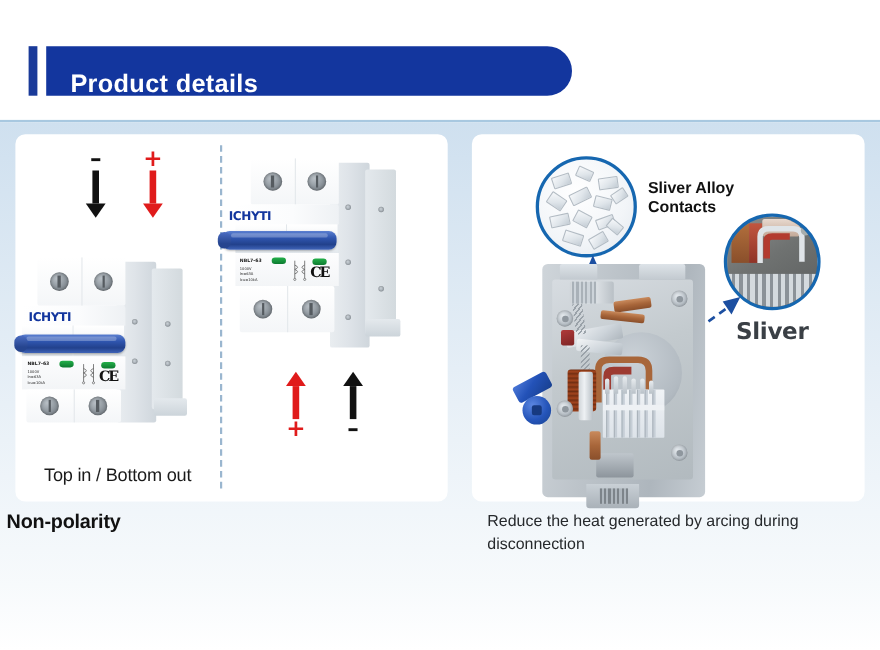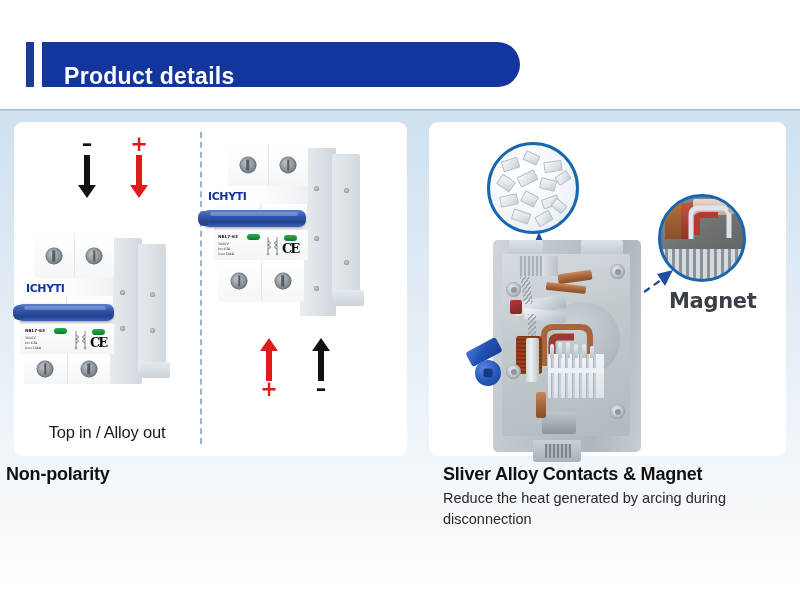--- a/index.html
+++ b/index.html
@@ -415,21 +415,21 @@
         <div class="term-cell">
             <span class="screw"></span>
           </div>
         <div class="term-cell">
             <span class="screw"></span>
           </div>
       </div>
       <div class="din-clip" style="left:120px; top:140px; width:30px; height:16px;"></div>
     </div>
 
-    <span class="cell-label">Top in / Alloy out</span>
+    <span class="cell-label">Top in / Bottom out</span>
   </div>
 
   <div class="breaker-cell" id="cell-b">
 
     <div class="device" style="left:12px; top:18px; width:190px; height:192px;">
       <div class="dev-side" style="left:86px; top:8px; width:36px; height:168px;"></div>
       <div class="dev-side" style="left:118px; top:14px; width:28px; height:150px; background:linear-gradient(90deg,#e4e9ed,#d3dade);"></div>
       <div class="dev-slot" style="left:100px; top:46px;"></div>
       <div class="dev-slot" style="left:100px; top:96px;"></div>
       <div class="dev-slot" style="left:100px; top:146px;"></div>
@@ -512,33 +512,37 @@
     <span class="chip" style="left:28px; top:28px; width:19px; height:11px; transform:rotate(-26deg);"></span>
     <span class="chip" style="left:50px; top:34px; width:16px; height:11px; transform:rotate(14deg);"></span>
     <span class="chip" style="left:66px; top:28px; width:14px; height:10px; transform:rotate(-34deg);"></span>
     <span class="chip" style="left:10px; top:50px; width:18px; height:11px; transform:rotate(-12deg);"></span>
     <span class="chip" style="left:32px; top:48px; width:15px; height:12px; transform:rotate(28deg);"></span>
     <span class="chip" style="left:52px; top:52px; width:17px; height:10px; transform:rotate(-20deg);"></span>
     <span class="chip" style="left:22px; top:66px; width:18px; height:11px; transform:rotate(18deg);"></span>
     <span class="chip" style="left:46px; top:68px; width:16px; height:11px; transform:rotate(-30deg);"></span>
     <span class="chip" style="left:62px; top:56px; width:14px; height:10px; transform:rotate(40deg);"></span>
   </div>
+  <div class="callout-text" id="text-contacts">
+    <div>Sliver Alloy</div>
+    <div>Contacts</div>
+  </div>
 
   <div class="callout" id="callout-magnet">
     <span style="position:absolute; left:4px; top:0; width:16px; height:42px; background:linear-gradient(180deg,#b8743f,#8a4f2b);"></span>
     <span style="position:absolute; left:20px; top:6px; width:12px; height:36px; background:linear-gradient(180deg,#c1553f,#8f3326);"></span>
     <span style="position:absolute; left:32px; top:2px; width:34px; height:16px; background:linear-gradient(180deg,#e8d9cf,#c3a998); border-radius:2px;"></span>
     <svg style="position:absolute; left:22px; top:8px;" width="56" height="38" viewBox="0 0 56 38">
       <path d="M8 34 L8 10 q0-7 8-7 l22 0 q8 0 8 8 l0 22" stroke="#dfe4e8" stroke-width="5" fill="none"></path>
       <path d="M14 30 L14 14 q0-4 5-4 l16 0" stroke="#b33b2f" stroke-width="6" fill="none"></path>
     </svg>
     <span style="position:absolute; left:0; bottom:0; width:100%; height:30px; background:repeating-linear-gradient(90deg,#d4dade 0px,#d4dade 4px,#8b9298 4px,#8b9298 7px);"></span>
     <span style="position:absolute; right:6px; top:8px; width:9px; height:9px; border-radius:50%; background:#a8aead;"></span>
   </div>
-  <div class="callout-text" id="text-magnet">Magnet</div>
+  <div class="callout-text" id="text-magnet">Sliver</div>
 
   <svg class="dash-arrow" style="left:92px; top:108px;" width="40" height="48" viewBox="0 0 40 48">
     <path d="M22 46 L18 14" stroke="#1c4fa1" stroke-width="2.4" fill="none" stroke-dasharray="7 5"></path>
     <path d="M18 2 L12 16 L24 16 Z" fill="#1c4fa1"></path>
   </svg>
   <svg class="dash-arrow" style="left:172px; top:140px;" width="78" height="62" viewBox="0 0 78 62">
     <path d="M4 58 L60 18" stroke="#1c4fa1" stroke-width="2.4" fill="none" stroke-dasharray="7 5"></path>
     <path d="M72 8 L56 12 L64 24 Z" fill="#1c4fa1"></path>
   </svg>
 
@@ -604,15 +608,14 @@
     <div class="blue-handle" style="left:-26px; top:104px; width:34px; height:16px; transform:rotate(-28deg);"></div>
     <div class="blue-knob" style="left:-18px; top:120px;"></div>
   </div>
 </div>
 
 <div class="caption" id="caption-left">
   <div class="cap-title">Non-polarity</div>
 </div>
 
 <div class="caption" id="caption-right">
-  <div class="cap-title">Sliver Alloy Contacts &amp; Magnet</div>
   <div class="cap-body">Reduce the heat generated by arcing during disconnection</div>
 </div>
 
 </body></html>

